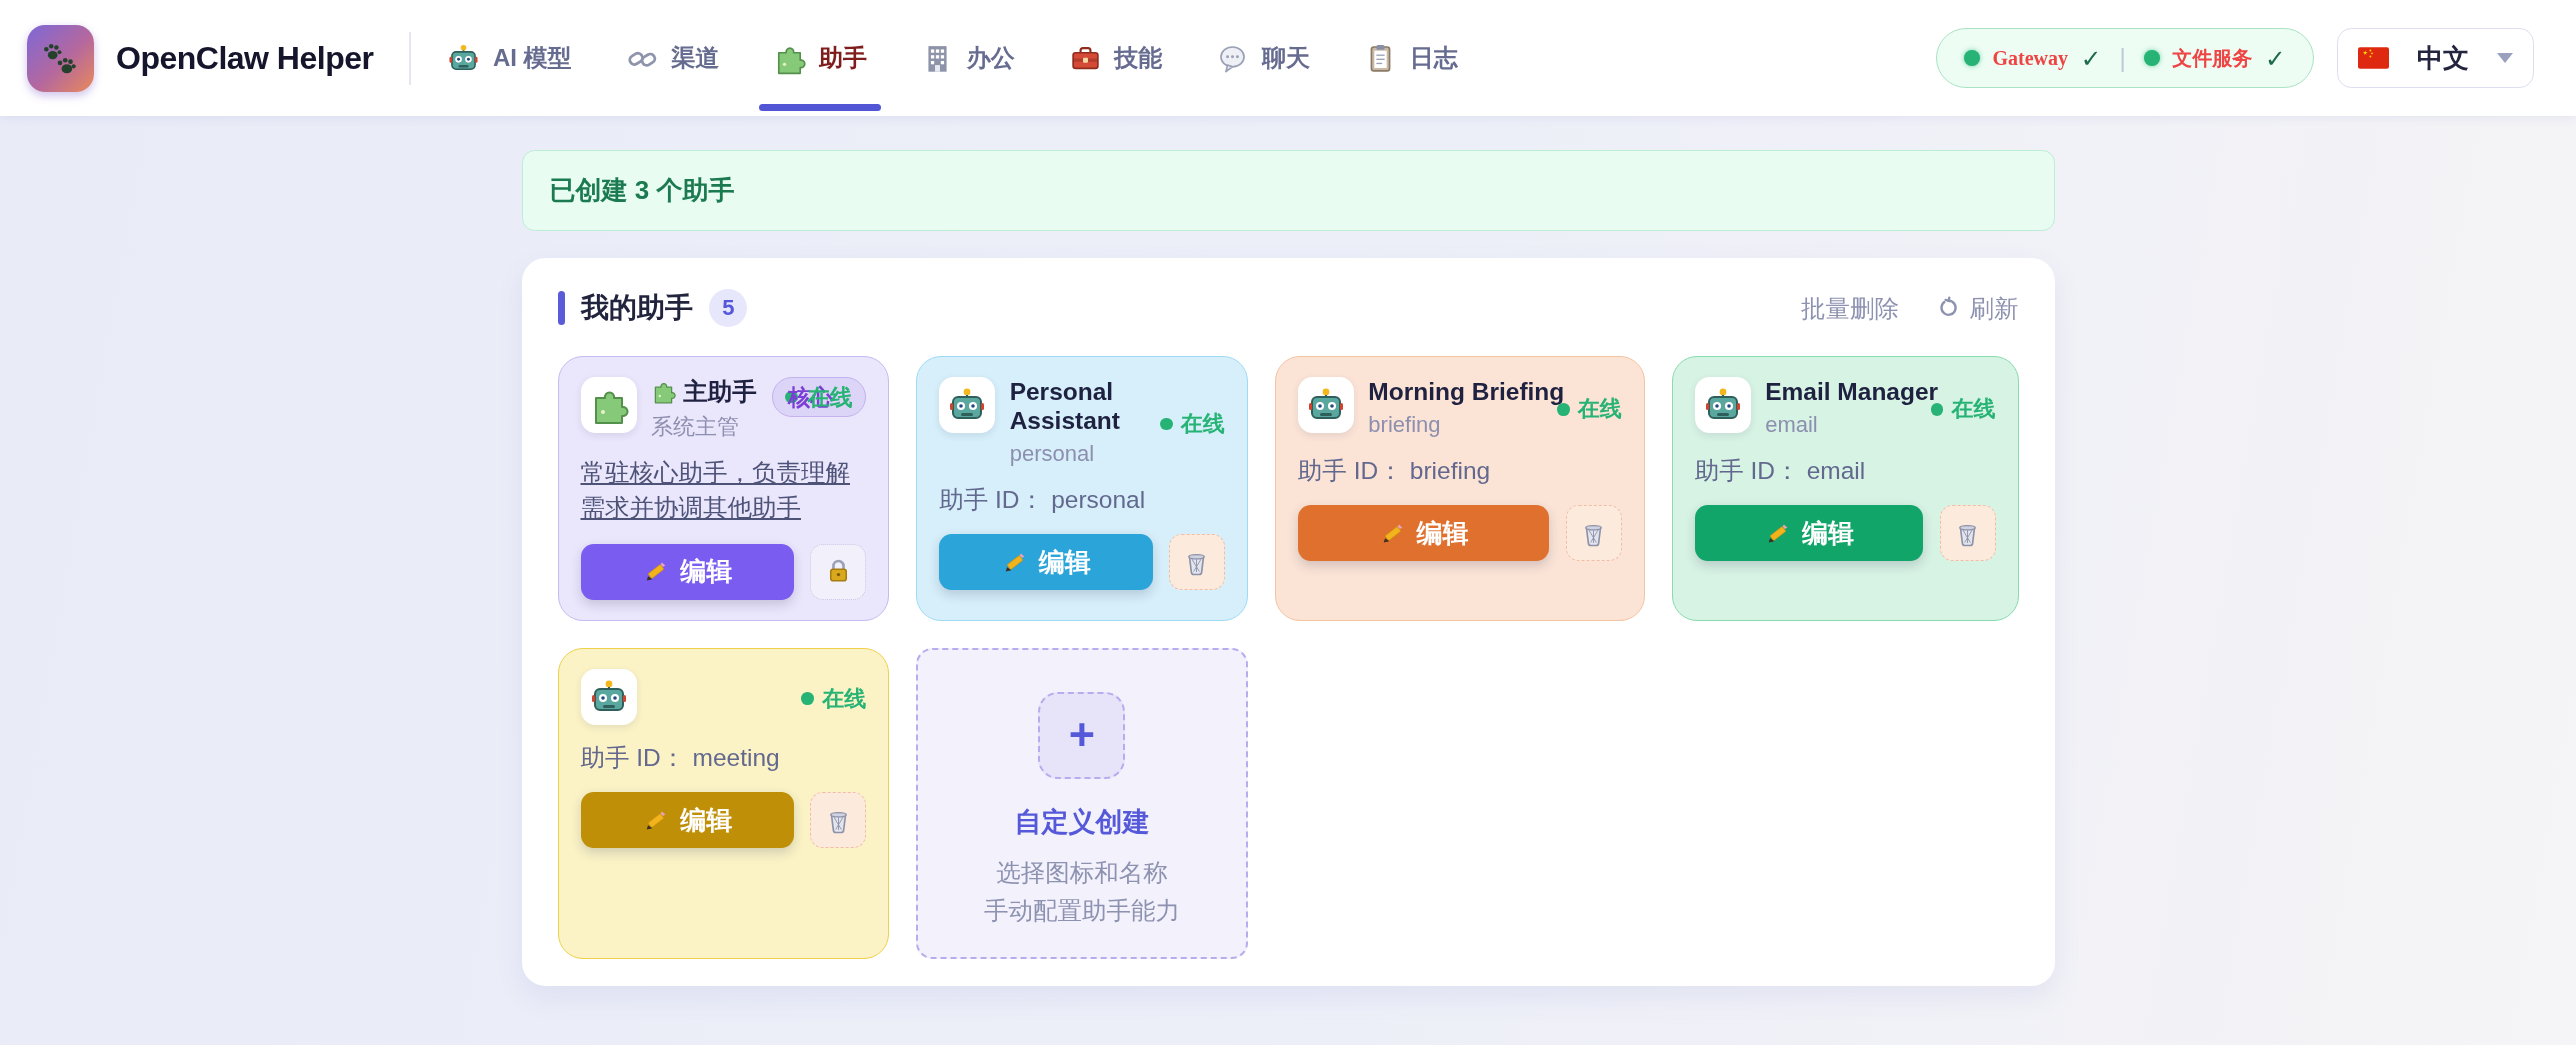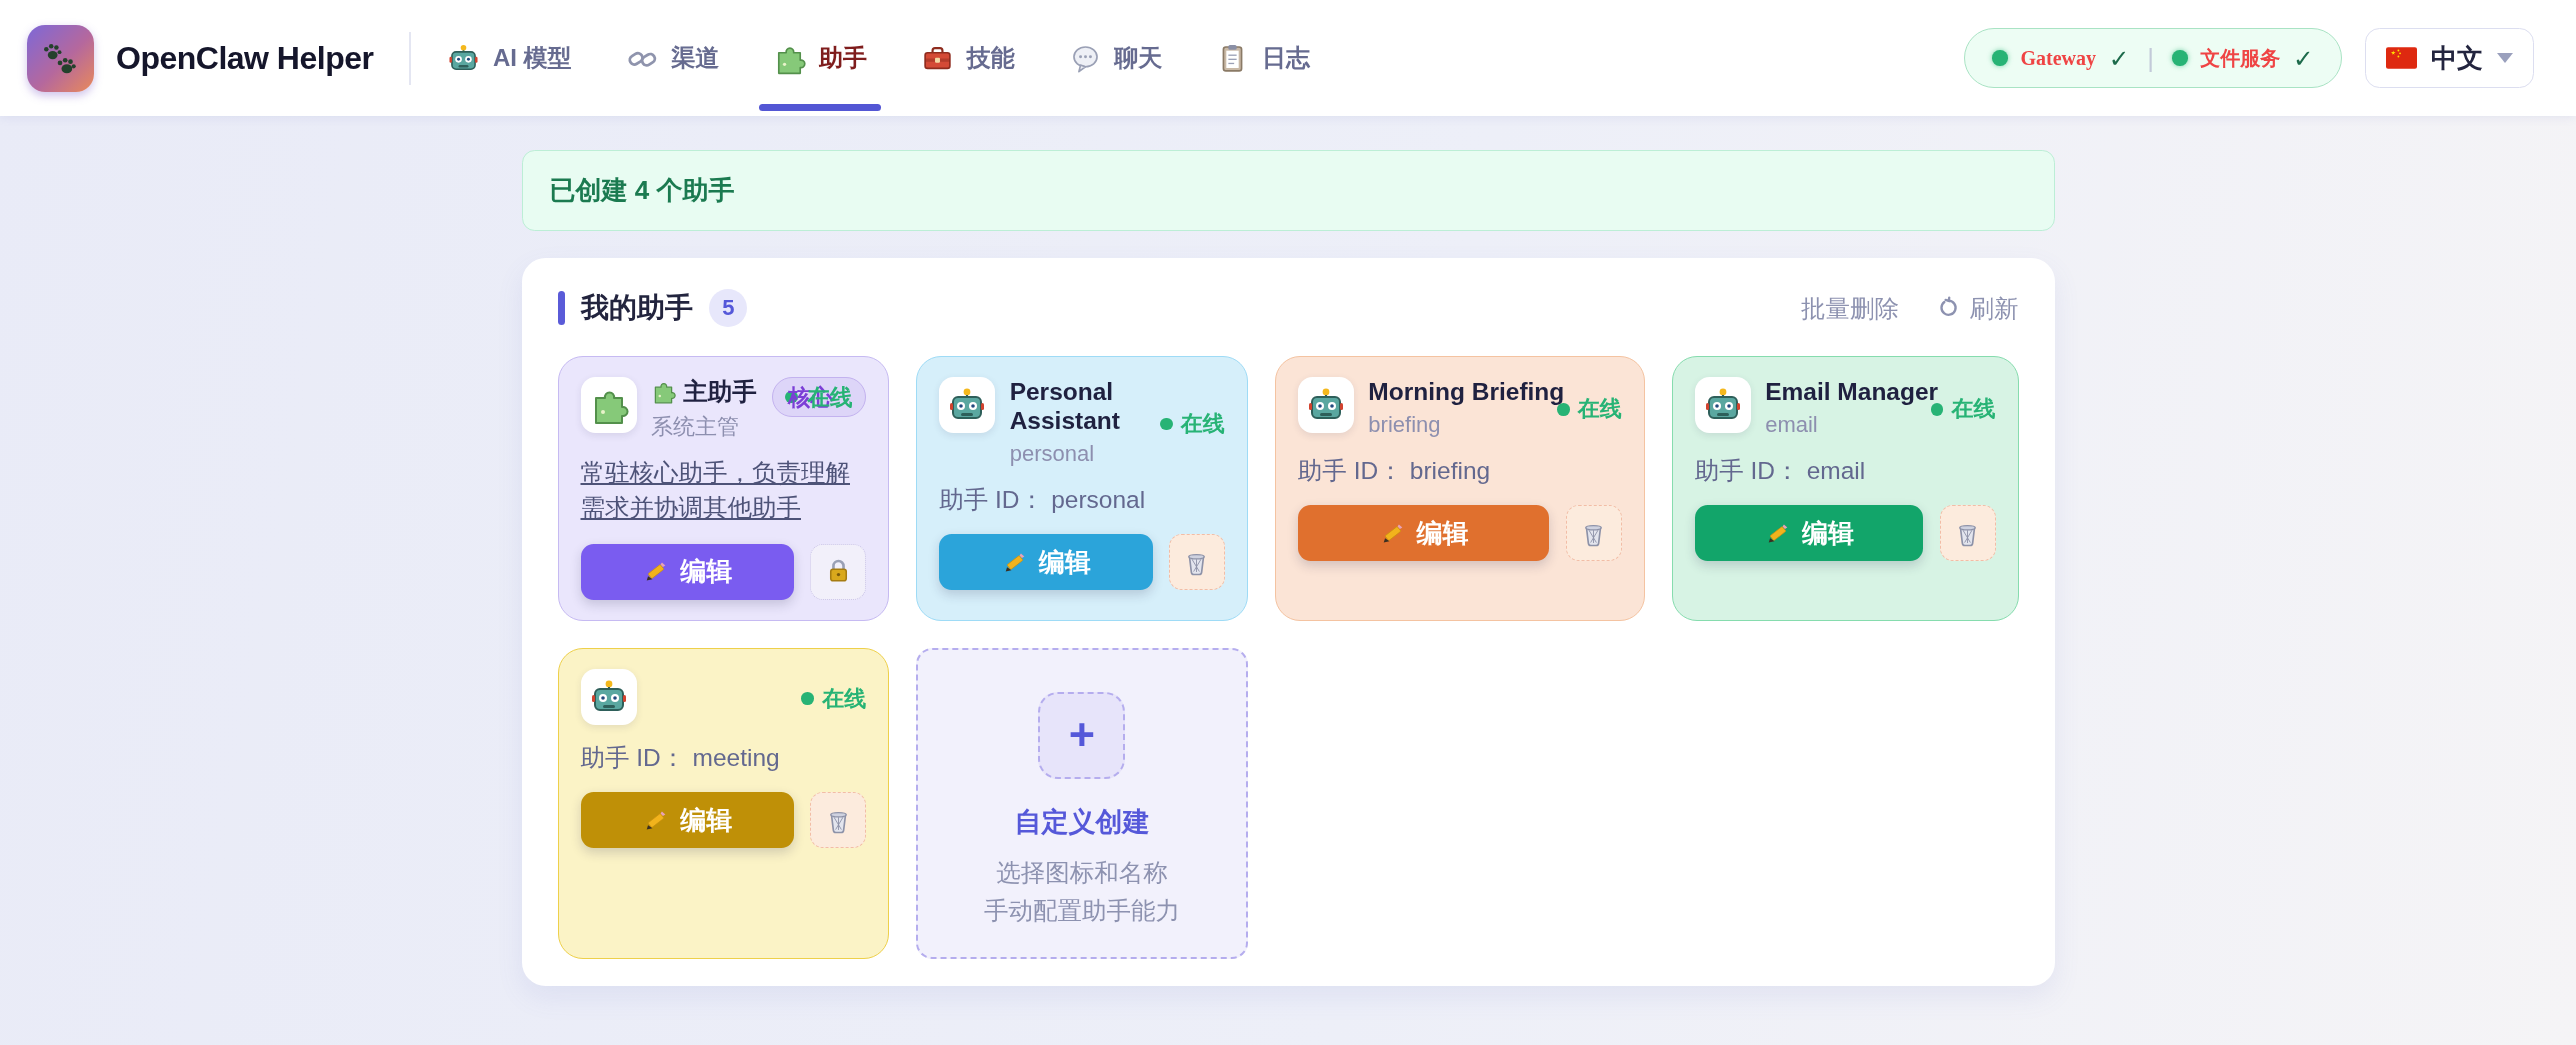--- a/index.html
+++ b/index.html
@@ -36,21 +36,21 @@
   .nav-right { margin-left:auto; display:flex; align-items:center; }
   .svc-pill {
     display:flex; align-items:center; gap:14.5px; height:60px; padding:0 27px;
     border:1.8px solid #a9e3c4; background:#edfdf4; border-radius:31px;
   }
   .svc-pill .dot { width:15.4px; height:15.4px; border-radius:50%; background:#27b375; box-shadow:0 0 5.4px rgba(39,179,117,.6); }
   .svc-pill .svc-name { font-size:20px; font-weight:700; color:#ef4444;font-family:Liberation Serif, serif; }
   .svc-pill .svc-check { font-size:24.5px; font-weight:700; color:#1d6b4b; }
   .svc-pill .sep { color:#c3cad9; font-size:26px; margin:0 3.6px; }
   .lang-select {
-    margin-left:23.5px; height:60px; display:flex; align-items:center; gap:14px;
+    margin-left:23.5px; height:60px; display:flex; align-items:center; gap:28px;
     background:#ffffff; border:1.8px solid #dcdef0; border-radius:14.5px; padding:0 20px; cursor:pointer;
   }
   .lang-label { font-size:26px; font-weight:700; color:#23253f; }
   .caret { width:0; height:0; border-left:8.2px solid transparent; border-right:8.2px solid transparent; border-top:10px solid #9aa0bd; }
   
   .content { width:1533px; margin:0 auto; }
   .hero { display:flex; align-items:center; justify-content:space-between; padding-top:34px; }
   .hero-title { font-size:35px; font-weight:800; color:#1d1f36; }
   .hero-sub { font-size:24.5px; color:#7d81a3; margin-top:11.8px; }
   .collapse-btn {
@@ -188,20 +188,39 @@
     <path d="M7 13 h9 a4.6 4.6 0 1 1 9 0 h8 v9 a4.6 4.6 0 1 1 0 9 v7 H7 z" fill="#86c979" stroke="#53904b" stroke-width="2" stroke-linejoin="round"></path>
     <circle cx="14" cy="27" r="2" fill="#e8f3c9"></circle>
           </svg>
         </span>
         <span>助手</span>
         <span class="underline"></span>
       </div>
       <div class="nav-item">
         <span>
           <svg width="33" height="33" viewBox="0 0 40 40">
+    <rect x="9" y="5" width="22" height="31" fill="#8d93a8"></rect>
+    <g fill="#ffffff">
+              <rect x="12" y="9" width="4" height="4"></rect>
+              <rect x="18" y="9" width="4" height="4"></rect>
+              <rect x="24" y="9" width="4" height="4"></rect>
+    <rect x="12" y="16" width="4" height="4"></rect>
+              <rect x="18" y="16" width="4" height="4"></rect>
+              <rect x="24" y="16" width="4" height="4"></rect>
+    <rect x="12" y="23" width="4" height="4"></rect>
+              <rect x="24" y="23" width="4" height="4"></rect>
+            </g>
+    <rect x="17" y="28" width="6" height="8" fill="#e8eaf2"></rect>
+          </svg>
+        </span>
+        <span>办公</span>
+      </div>
+      <div class="nav-item">
+        <span>
+          <svg width="33" height="33" viewBox="0 0 40 40">
     <path d="M14 14 v-3.5 a3 3 0 0 1 3-3 h6 a3 3 0 0 1 3 3 V14" fill="none" stroke="#8f2c1e" stroke-width="2.6"></path>
     <rect x="5" y="13" width="30" height="19" rx="3" fill="#d44a36" stroke="#8f2c1e" stroke-width="2"></rect>
     <rect x="5" y="20" width="30" height="4" fill="#8f2c1e" opacity=".45"></rect>
     <rect x="17" y="19" width="6" height="6" rx="1" fill="#f3d9a4"></rect>
           </svg>
         </span>
         <span>技能</span>
       </div>
       <div class="nav-item">
         <span>
@@ -257,21 +276,21 @@
         </span>
       <span class="lang-label">中文</span>
       <span class="caret"></span>
     </div>
   </div>
 </header>
 
 <main class="content">
 
 
-  <div class="banner">已创建 4 个助手</div>
+  <div class="banner">已创建 3 个助手</div>
 
   <section class="panel">
     <div class="panel-head">
       <div class="panel-bar"></div>
       <div class="panel-title">我的助手</div>
       <div class="count-badge">5</div>
       <div class="panel-actions">
         <span class="panel-link">
           <span>批量删除</span>
         </span>

